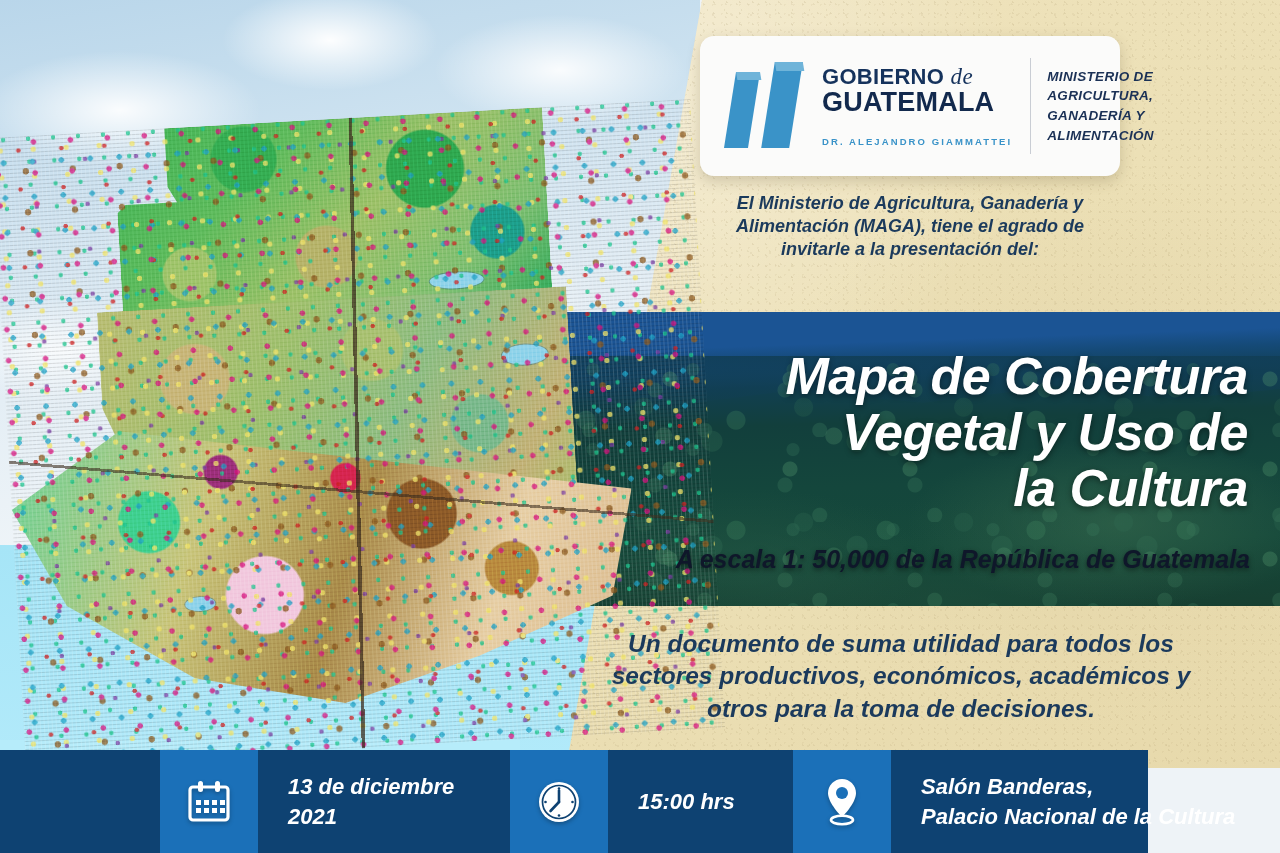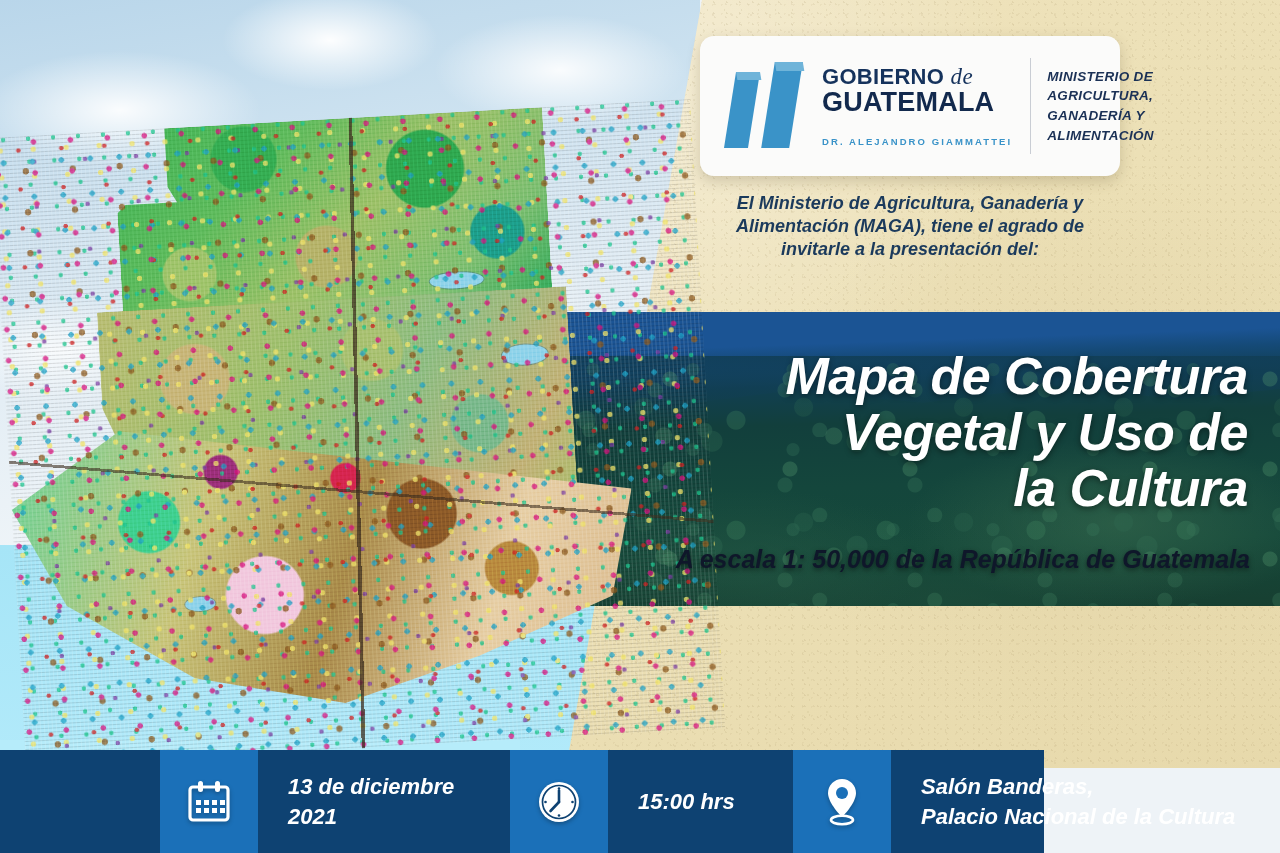--- a/index.html
+++ b/index.html
@@ -211,21 +211,21 @@
     color:#0f172a;text-shadow:0 2px 5px rgba(0,0,0,.5);
   }
   .body{
     position:absolute;left:556px;top:628px;width:690px;
     text-align:center;font-style:italic;font-weight:700;
     font-size:24.5px;line-height:1.32;color:#1b3a5c;
   }
 
   
   .footer{
-    position:absolute;left:0;top:750px;width:1044px;height:103px;
+    position:absolute;left:0;top:750px;width:1148px;height:103px;
     background:#0e4272;display:flex;align-items:stretch;
   }
   .f-spacer{width:160px;flex:none;}
   .f-tile{
     width:98px;flex:none;background:#1b70b8;
     display:flex;align-items:center;justify-content:center;
   }
   .f-text{
     flex:none;display:flex;align-items:center;padding-left:30px;
     font-style:italic;font-weight:700;font-size:22px;color:#fff;line-height:1.34;
@@ -298,20 +298,25 @@
     <div>invitarle a la presentación del:</div>
   </div>
 
   <div class="title-wrap">
     <div class="title-line">Mapa de Cobertura</div>
     <div class="title-line">Vegetal y Uso de</div>
     <div class="title-line">la Cultura</div>
   </div>
   <div class="scale">A escala 1: 50,000 de la República de Guatemala</div>
 
+  <div class="body">
+    <div>Un documento de suma utilidad para todos los</div>
+    <div>sectores productivos, económicos, académicos y</div>
+    <div>otros para la toma de decisiones.</div>
+  </div>
 
   <div class="footer">
     <div class="f-spacer"></div>
 
     <div class="f-tile">
       <svg class="ico" width="48" height="48" viewBox="0 0 48 48">
         <rect x="5" y="9" width="38" height="33" rx="3" fill="none" stroke="#fff" stroke-width="3.2"></rect>
         <rect x="13" y="3" width="5" height="11" rx="2.5" fill="#fff"></rect>
         <rect x="30" y="3" width="5" height="11" rx="2.5" fill="#fff"></rect>
         <rect x="11" y="22" width="5" height="5" fill="#fff"></rect>

